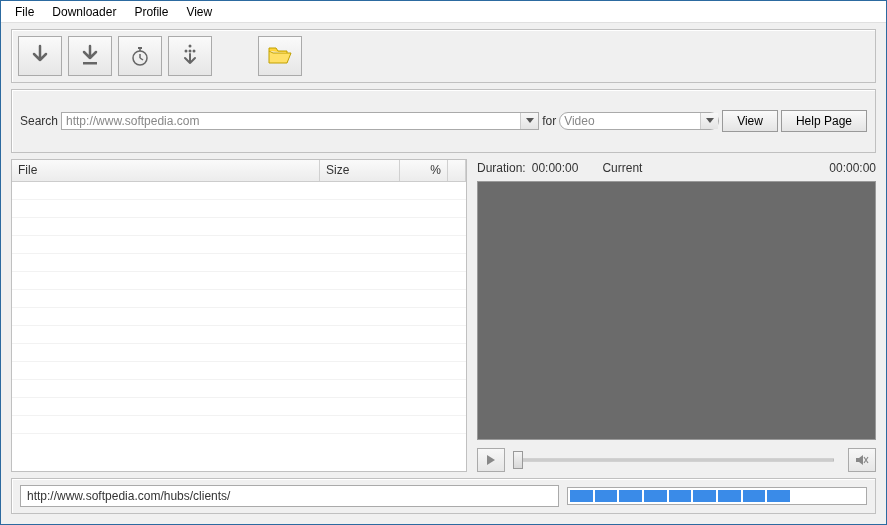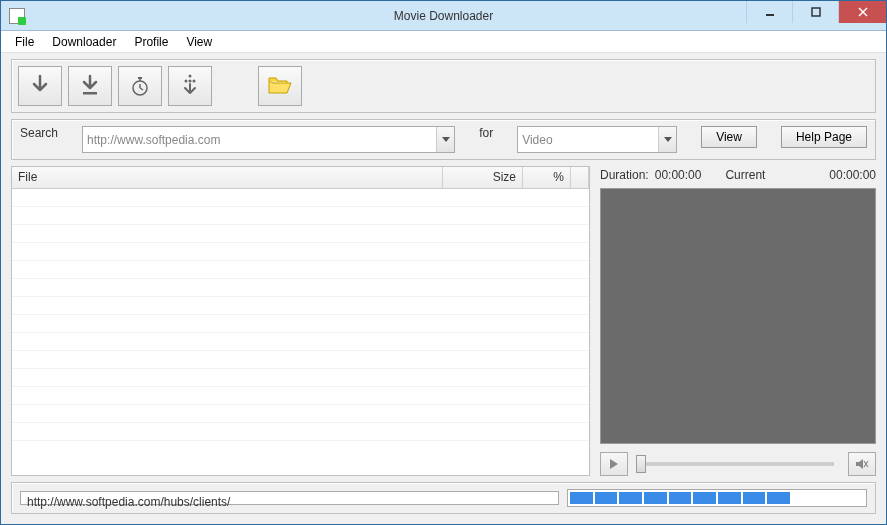--- a/index.html
+++ b/index.html
@@ -21,83 +21,62 @@
 
 .content { flex: 1; padding: 6px 10px 10px 10px; display: flex; flex-direction: column; gap: 6px; background: #f0f0f0; }
 
 .panel { border: 1px solid #c0c0c0; background: #f0f0f0; box-shadow: inset 1px 1px 0 #fff; }
 
 .toolbar { display: flex; gap: 6px; padding: 6px; }
 .tb-btn { width: 44px; height: 40px; border: 1px solid #aaa; background: linear-gradient(#fafafa,#e6e6e6); display: flex; align-items: center; justify-content: center; cursor: default; }
 .tb-btn.spaced { margin-left: 40px; }
 .tb-btn svg { display: block; }
 
-.searchbar { display: flex; gap: 24px; padding: 6px 8px; }
+.searchbar { display: flex; align-items: center; gap: 3px; padding: 20px 8px; }
 .lbl { color: #333; }
-.combo { flex: 1; height: 27px; border: 1px solid #aaa; background: #fff; display: flex; align-items: center; padding: 0 4px; color: #888; position: relative; }
-.combo.small { flex: 0 0 160px; width: 160px; }
+.combo { flex: 1; height: 18px; border: 1px solid #aaa; background: #fff; display: flex; align-items: center; padding: 0 4px; color: #888; position: relative; }
+.combo.small { flex: 0 0 160px; width: 160px; border-radius: 9px; }
 .combo .drop { position: absolute; right: 0; top: 0; width: 18px; height: 100%; border-left: 1px solid #ccc; background: linear-gradient(#f7f7f7,#e4e4e4); display: flex; align-items: center; justify-content: center; }
 .btn { height: 22px; padding: 0 14px; border: 1px solid #999; background: linear-gradient(#fafafa,#e4e4e4); cursor: default; }
 
 .mainrow { flex: 1; display: flex; gap: 10px; min-height: 0; }
 
 .tablewrap { flex: 1; border: 1px solid #c0c0c0; background: #fff; display: flex; flex-direction: column; min-width: 0; }
 .thead { display: flex; height: 22px; background: linear-gradient(#fafafa,#ececec); border-bottom: 1px solid #ccc; }
 .th { border-right: 1px solid #d0d0d0; padding: 3px 6px; color: #333; overflow: hidden; white-space: nowrap; }
 .th.file { flex: 1; }
-.th.size { width: 80px; text-align: right; }
+.th.size { width: 80px; }
 .th.pct { width: 48px; text-align: right; }
 .th.last { width: 18px; }
 .tbody { flex: 1; background: #fff; position: relative; }
 .trow { height: 18px; border-bottom: 1px solid #f2f2f2; }
 
-.preview { width: 276px; display: flex; flex-direction: column; gap: 4px; }
+.preview { width: 399px; display: flex; flex-direction: column; gap: 4px; }
 .pv-info { display: flex; gap: 6px; justify-content: flex-end; padding: 2px 0; color: #333; }
 .pv-info .k { }
 .pv-info .v { }
 .pv-screen { flex: 1; background: #6b6b6b; border: 1px solid #999; }
 .pv-controls { display: flex; align-items: center; gap: 8px; padding: 4px 0 0 0; }
 .pv-play { width: 28px; height: 24px; border: 1px solid #aaa; background: linear-gradient(#f7f7f7,#e6e6e6); display:flex; align-items:center; justify-content:center; }
 .pv-seek { flex: 1; height: 18px; position: relative; }
 .pv-seek .track { position: absolute; left: 6px; right: 6px; top: 50%; height: 3px; background: #ddd; border: 1px solid #bbb; transform: translateY(-50%); }
 .pv-seek .thumb { position: absolute; left: 0; top: 50%; width: 10px; height: 18px; background: linear-gradient(#f4f4f4,#d8d8d8); border: 1px solid #999; transform: translateY(-50%); }
 .pv-mute { width: 28px; height: 24px; border: 1px solid #aaa; background: linear-gradient(#f7f7f7,#e6e6e6); display:flex; align-items:center; justify-content:center; }
 
 .statusbar { display: flex; align-items: center; gap: 8px; padding: 6px 8px; }
-.status-url { flex: 1; height: 14px; border: 1px solid #aaa; background: #fff; padding: 3px 6px; color: #333; }
+.status-url { flex: 1; height: 22px; border: 1px solid #aaa; background: #fff; padding: 3px 6px; color: #333; }
 .progress { width: 300px; height: 18px; border: 1px solid #aaa; background: #fff; display: flex; gap: 2px; padding: 2px; }
 .progress .seg { flex: 1; background: #3a8be8; }
 .progress .seg.off { background: transparent; }
 </style>
 </head>
 <body>
 
 <div class="window">
 
-  <div class="titlebar">
-    <div class="titlebar-icon"></div>
-    <div class="titlebar-title">Movie Downloader</div>
-    <div class="win-controls">
-      <div class="win-btn">
-        <svg width="10" height="10" viewBox="0 0 10 10">
-            <rect x="1" y="7" width="8" height="2" fill="#333"></rect>
-          </svg>
-      </div>
-      <div class="win-btn">
-        <svg width="10" height="10" viewBox="0 0 10 10">
-            <rect x="1" y="1" width="8" height="8" fill="none" stroke="#333" stroke-width="1.5"></rect>
-          </svg>
-      </div>
-      <div class="win-btn close">
-        <svg width="10" height="10" viewBox="0 0 10 10">
-            <path d="M1 1 L9 9 M9 1 L1 9" stroke="#fff" stroke-width="1.5"></path>
-          </svg>
-      </div>
-    </div>
-  </div>
 
   <div class="menubar">
     <div class="menu-item">File</div>
     <div class="menu-item">Downloader</div>
     <div class="menu-item">Profile</div>
     <div class="menu-item">View</div>
   </div>
 
   <div class="content">
 

